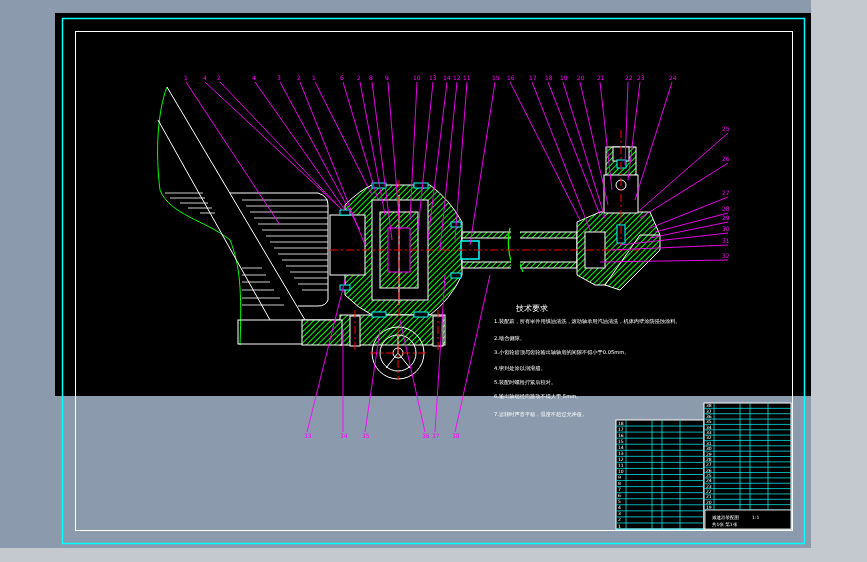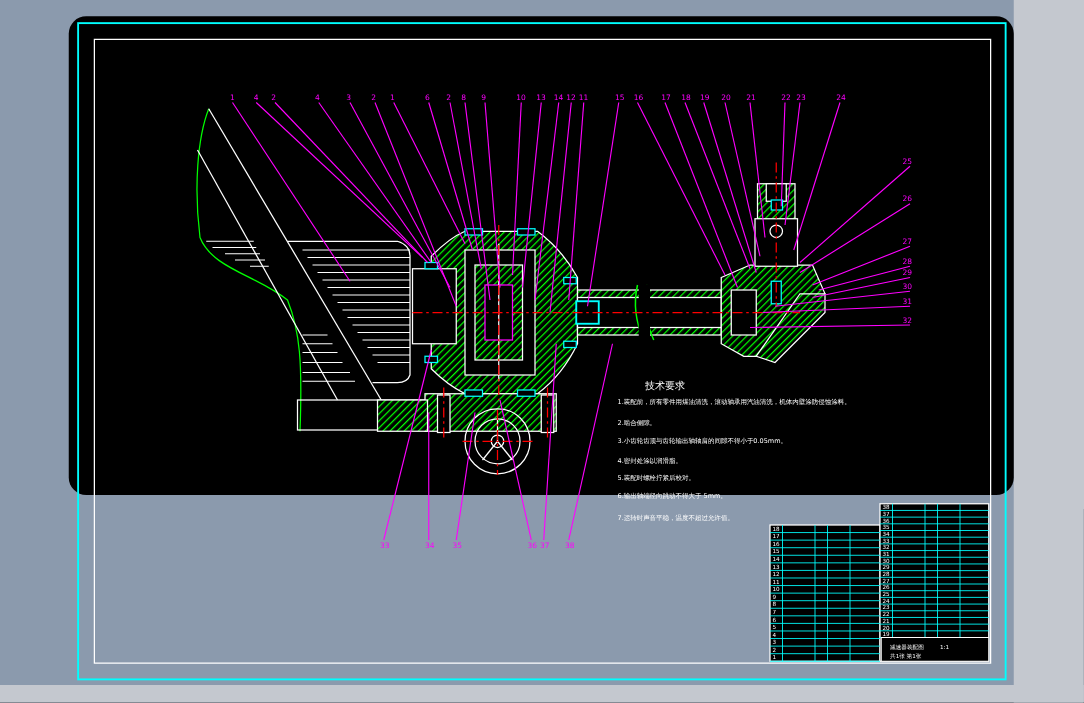--- a/index.html
+++ b/index.html
@@ -1,19 +1,19 @@
 <!DOCTYPE html>
 <html><head>
 <meta charset="utf-8">
 <style>
   html,body{margin:0;padding:0;}
   body{width:867px;height:562px;background:#8b9aad;position:relative;overflow:hidden;font-family:"DejaVu Sans",sans-serif;}
   .bg-right{position:absolute;left:811px;top:0;width:56px;height:562px;background:#c4c8cf;}
   .bg-bottom{position:absolute;left:0;top:548px;width:867px;height:14px;background:#c4c8cf;}
-  #sheet{position:absolute;left:55px;top:13px;width:756px;height:383px;background:#000;border-radius:14px;}
+  #sheet{position:absolute;left:55px;top:13px;width:756px;height:383px;background:#000;}
   #drawing{position:absolute;left:0;top:0;}
   .txt{fill:#fff;font-family:"DejaVu Sans",sans-serif;}
   .lbl{fill:#ff00ff;font-family:"DejaVu Sans",sans-serif;font-size:6px;}
   .tb{fill:#fff;font-family:"DejaVu Sans",sans-serif;font-size:4.5px;}
 </style>
 </head>
 <body>
 
 <div class="bg-right"></div>
 <div class="bg-bottom"></div>

